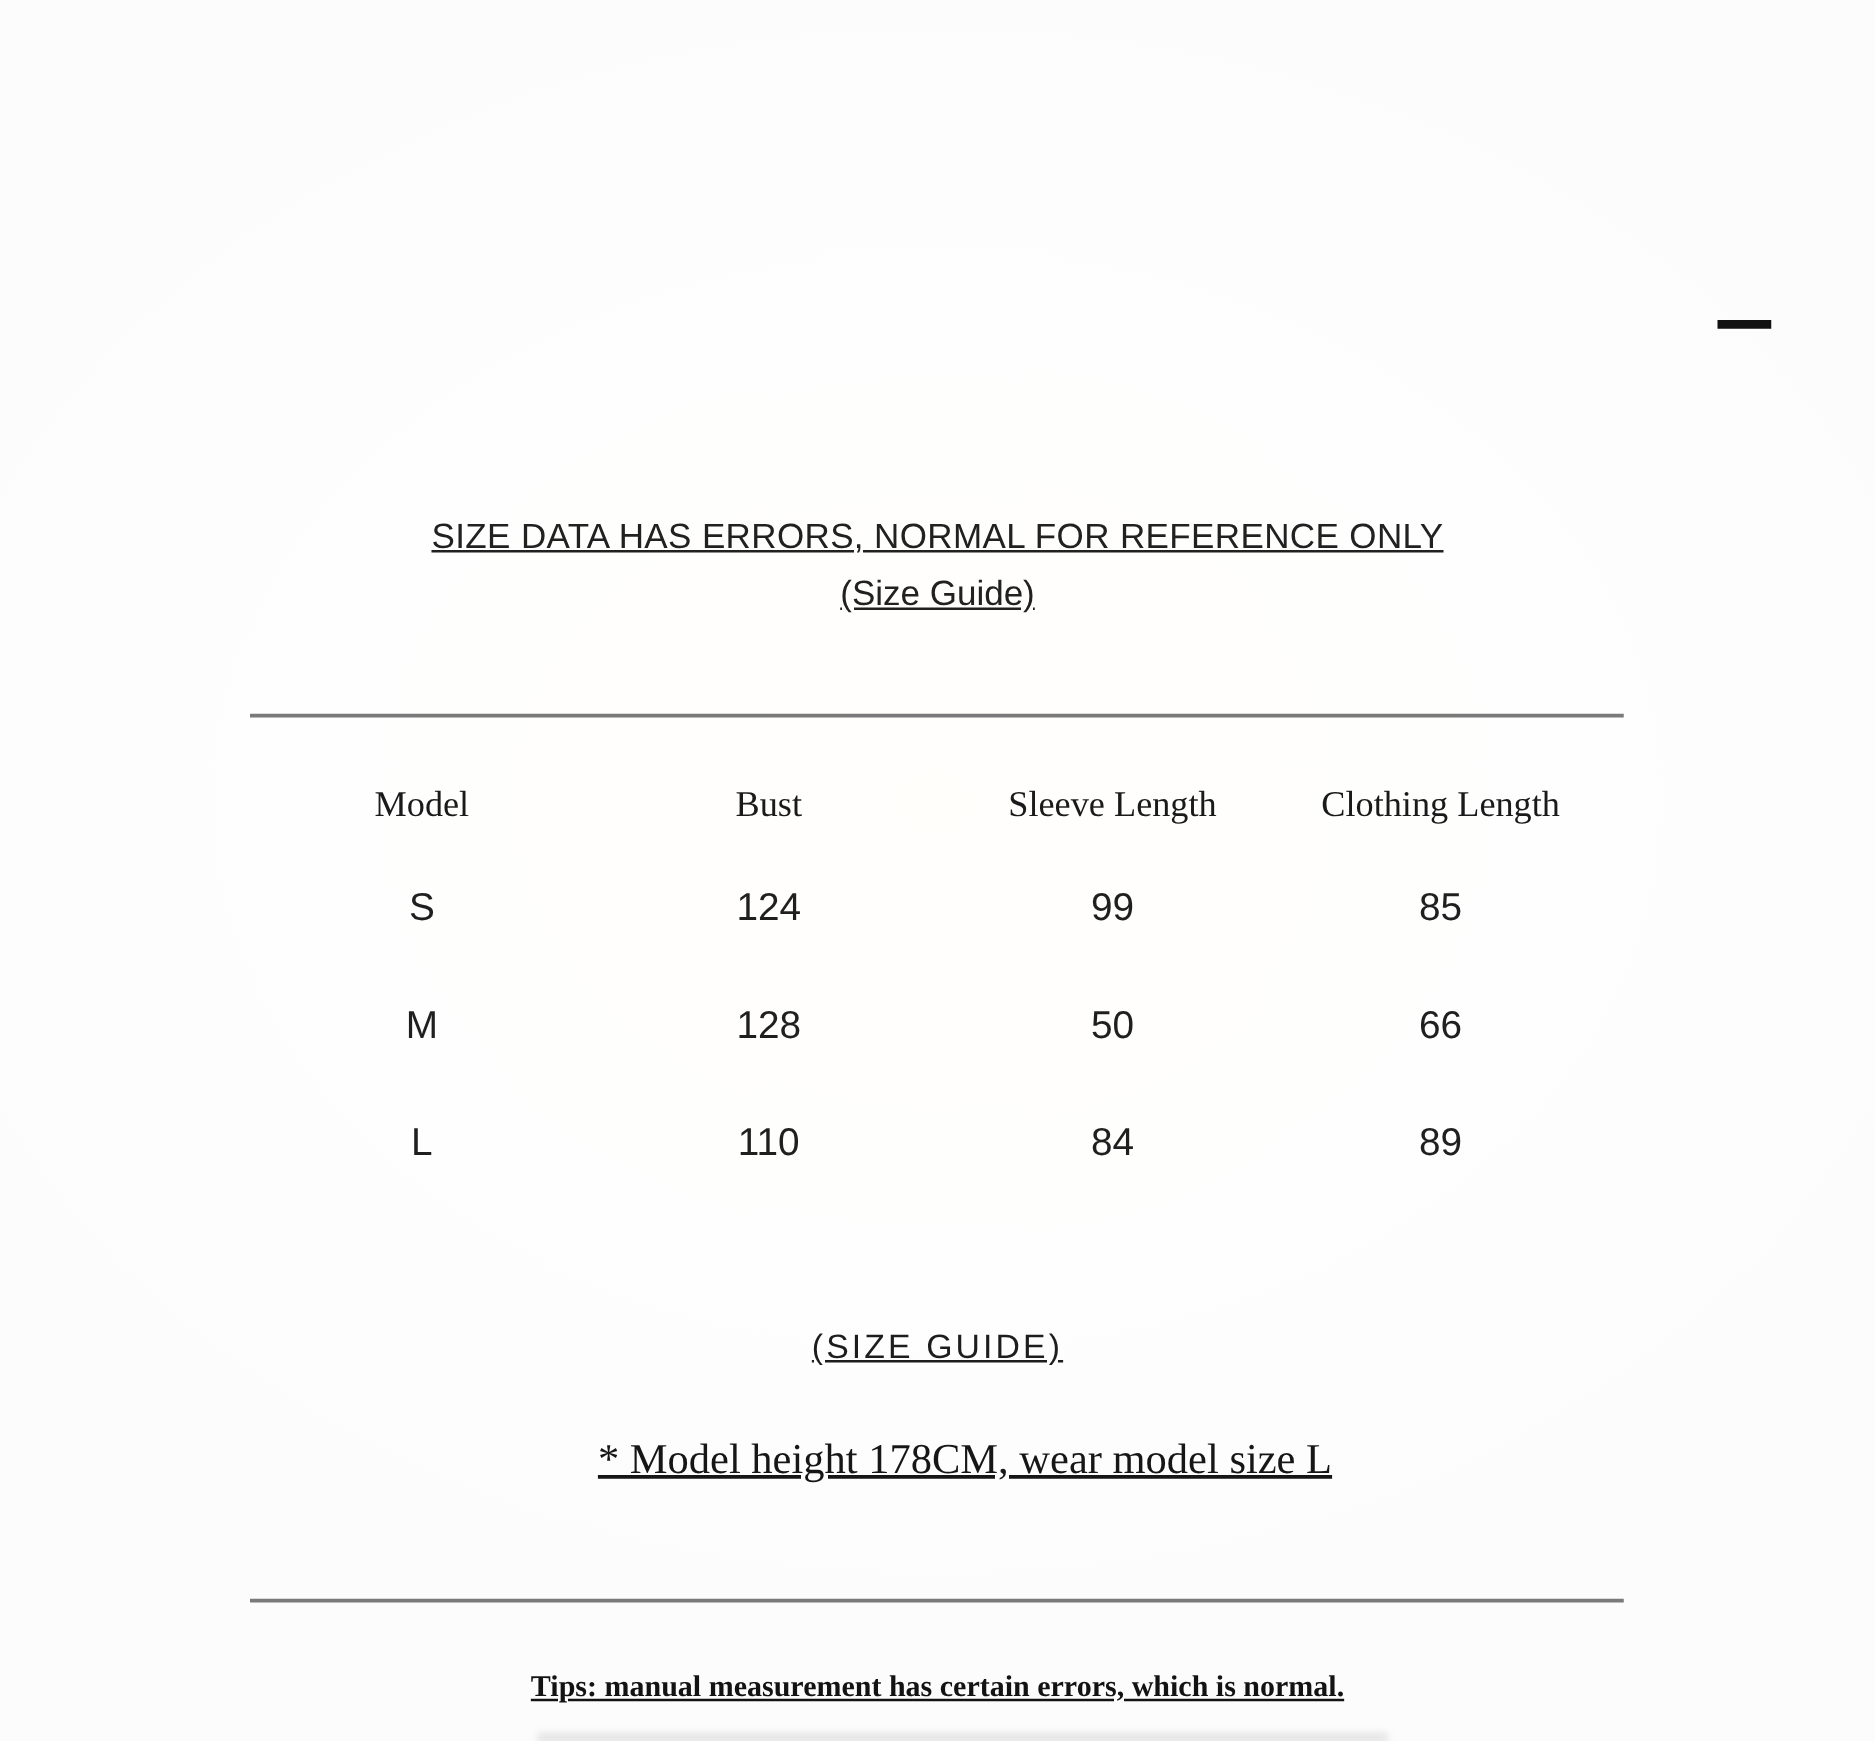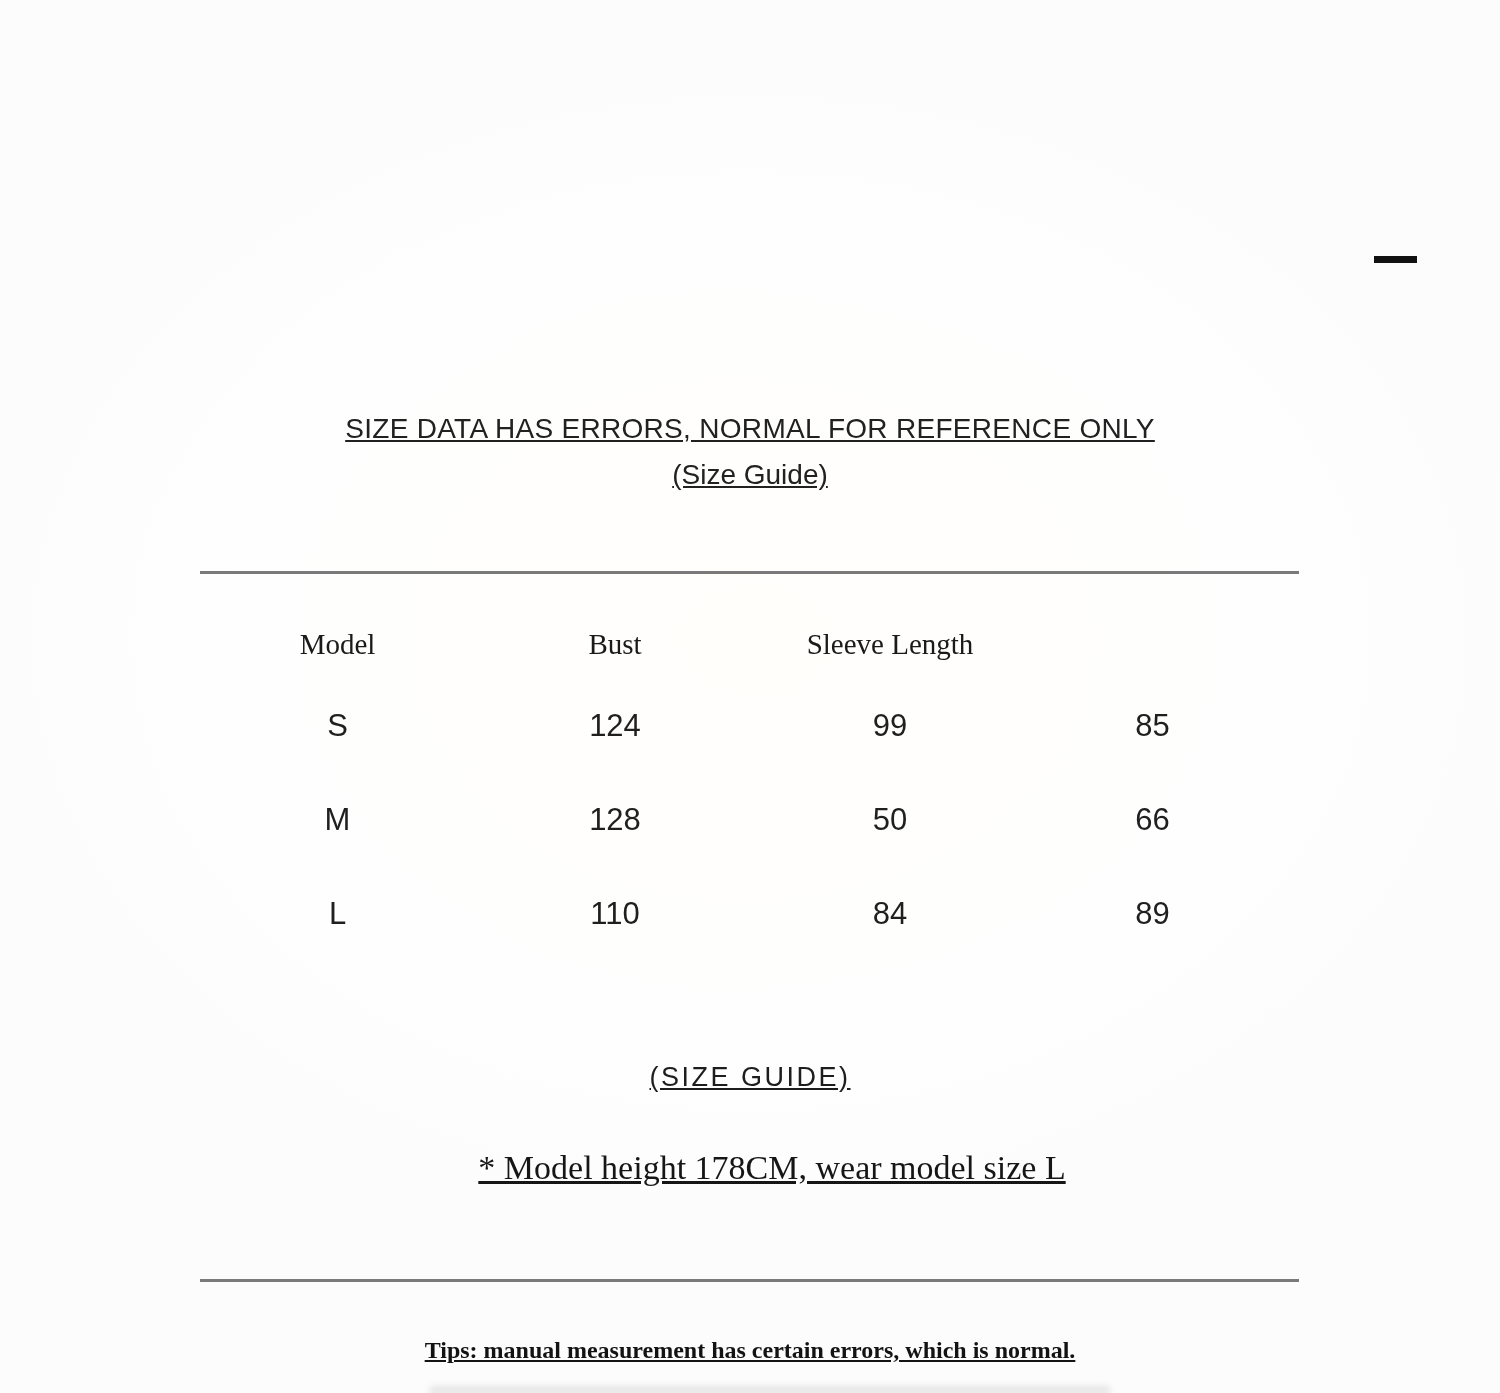--- a/index.html
+++ b/index.html
@@ -148,20 +148,21 @@
 <div class="abs main-title">SIZE DATA HAS ERRORS, NORMAL FOR REFERENCE ONLY</div>
 <div class="abs sub-title">(Size Guide)</div>
 
 <div class="abs divider divider-top"></div>
 
 <div>
   <div class="t-row row-header">
     <div class="th">Model</div>
     <div class="th">Bust</div>
     <div class="th">Sleeve Length</div>
+    <div class="th">Clothing Length</div>
   </div>
 
   <div class="t-row row-0">
     <div class="td">S</div>
     <div class="td">124</div>
     <div class="td">99</div>
     <div class="td">85</div>
   </div>
 
   <div class="t-row row-1">

